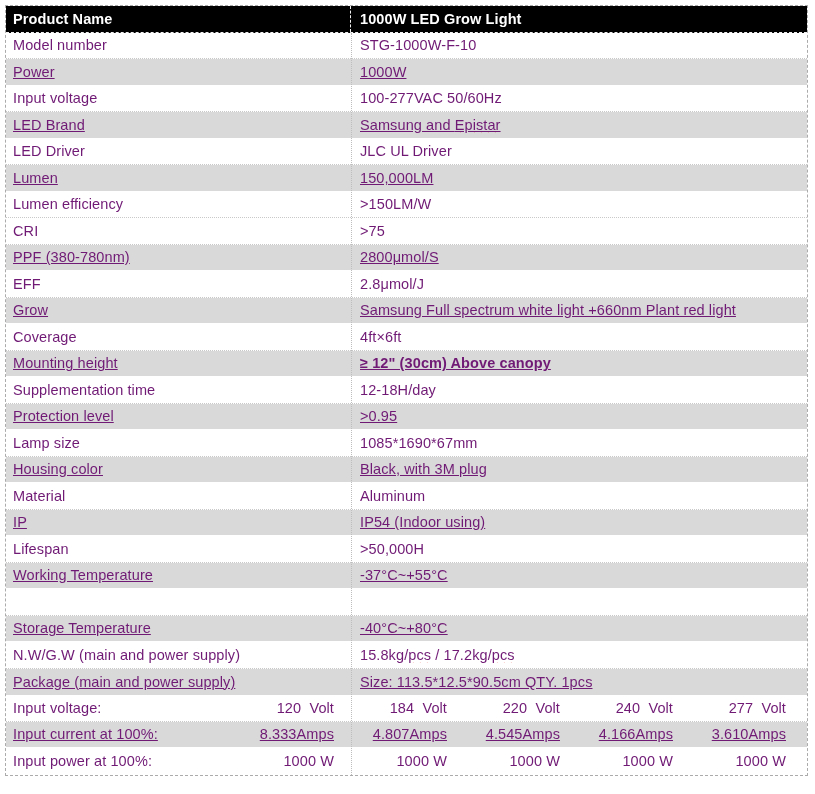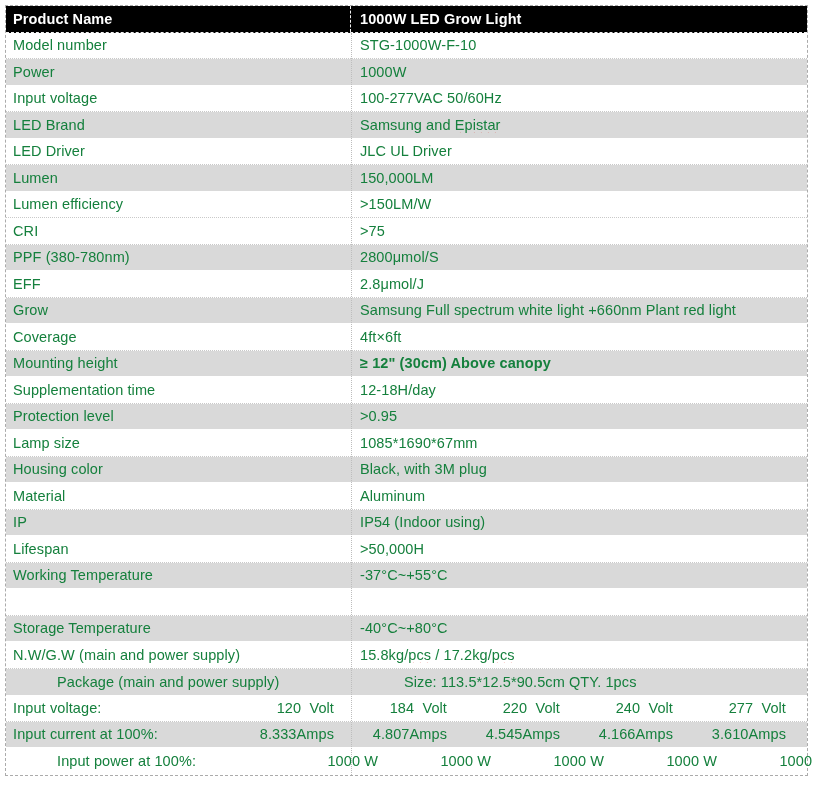--- a/index.html
+++ b/index.html
@@ -26,26 +26,26 @@
     border: 1px dashed #ababab;
     background: #ffffff;
   }
   .trow {
     display: flex;
     align-items: center;
     height: 26.5px;
     box-sizing: border-box;
     border-bottom: 1px dotted #c9c9c9;
     font-size: 14.5px;
-    color: #15803d;
+    color: #701a75;
     letter-spacing: 0.1px;
     background: #ffffff;
   }
-  .trow.shade { background: #d9d9d9; border-bottom: 1px solid #ffffff; }
-  .trow:last-child { border-bottom: none; padding-left: 44px; }
+  .trow.shade { background: #d9d9d9; border-bottom: 1px solid #ffffff; text-decoration: underline; }
+  .trow:last-child { border-bottom: none; }
   .header-row {
     background: #000000 !important;
     color: #ffffff;
     font-weight: 700;
     border-bottom: 1px dashed #f0f0f0;
   }
   .header-row .c-label {
     border-right: 1px dashed #f0f0f0;
     height: 100%;
     display: flex;

